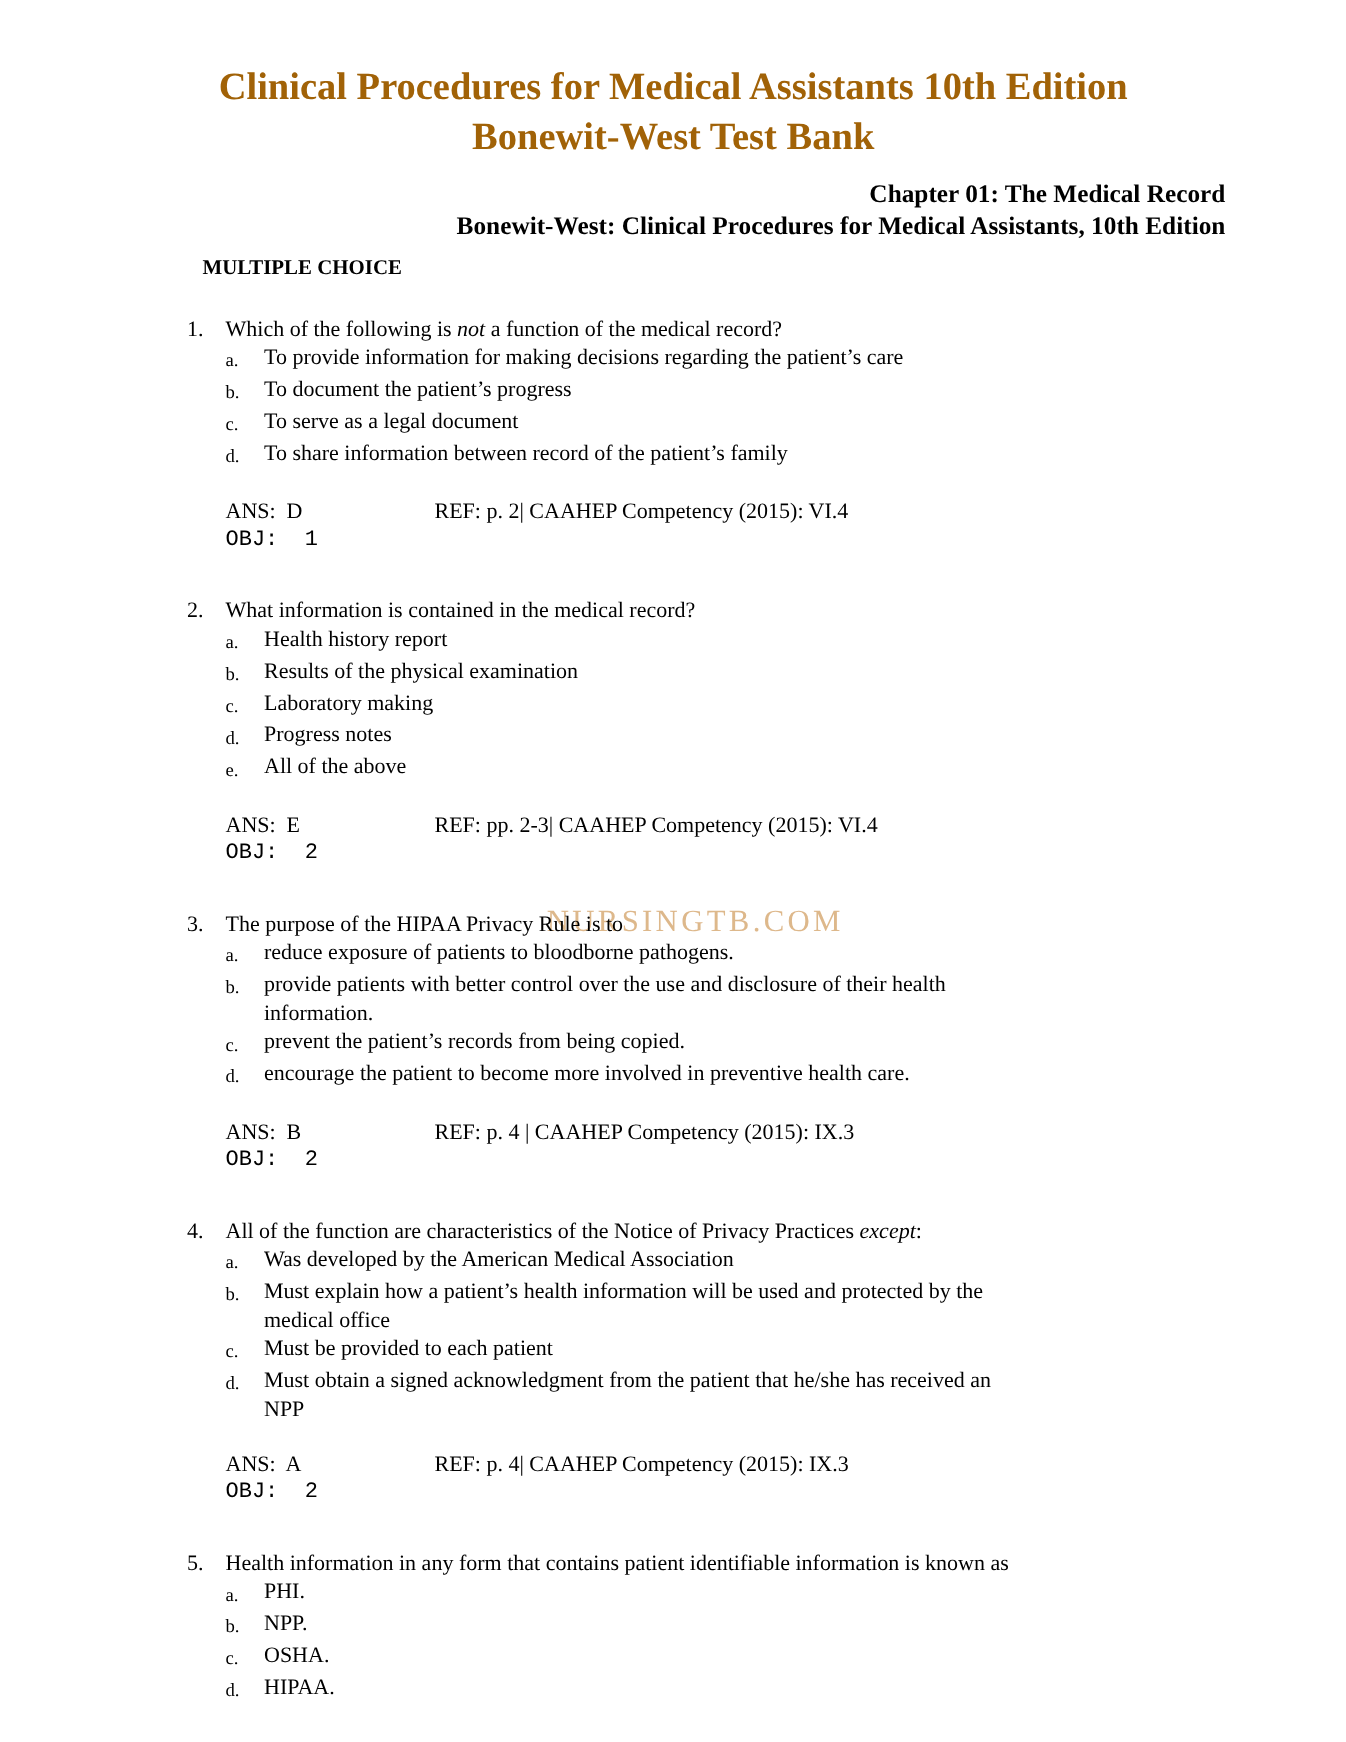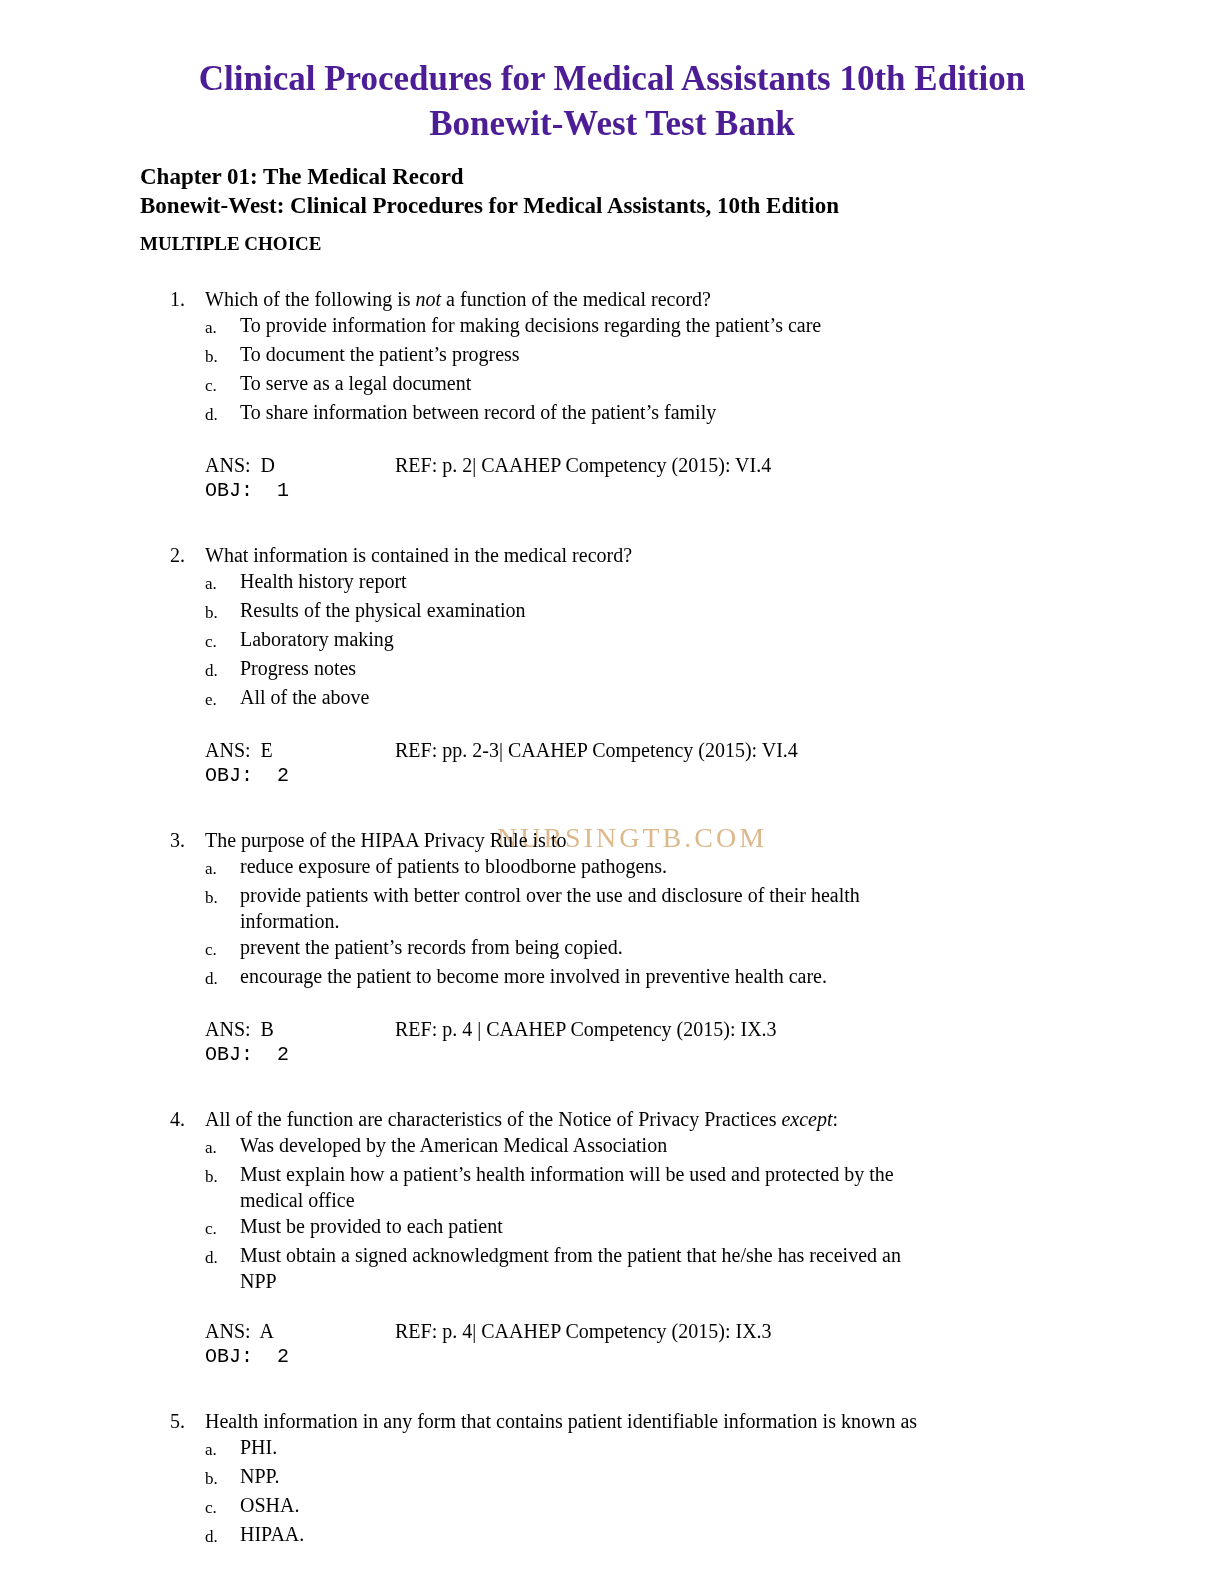--- a/index.html
+++ b/index.html
@@ -13,33 +13,35 @@
     font-family: "Liberation Serif", serif;
     color: #000000;
     overflow: hidden;
   }
   .doc-title {
     margin: 56px 60px 0;
     text-align: center;
     font-weight: 700;
     font-size: 35px;
     line-height: 45px;
-    color: #4c1d95;
+    color: #a16207;
   }
   .headings { margin: 16px 110px 0 140px; }
   .chapter-heading, .book-heading {
     font-size: 23px;
     font-weight: 700;
     line-height: 29px;
+    text-align: right;
   }
   .section-heading {
     font-size: 19px;
     font-weight: 700;
     margin-top: 12px;
     line-height: 24px;
+    margin-left: 44px;
   }
   .questions {
     position: relative;
     z-index: 2;
     margin: 30px 104px 0 140px;
     font-size: 20px;
     line-height: 26px;
   }
   .question { padding-left: 30px; margin-bottom: 38px; }
   .question:last-child { margin-bottom: 0; }

